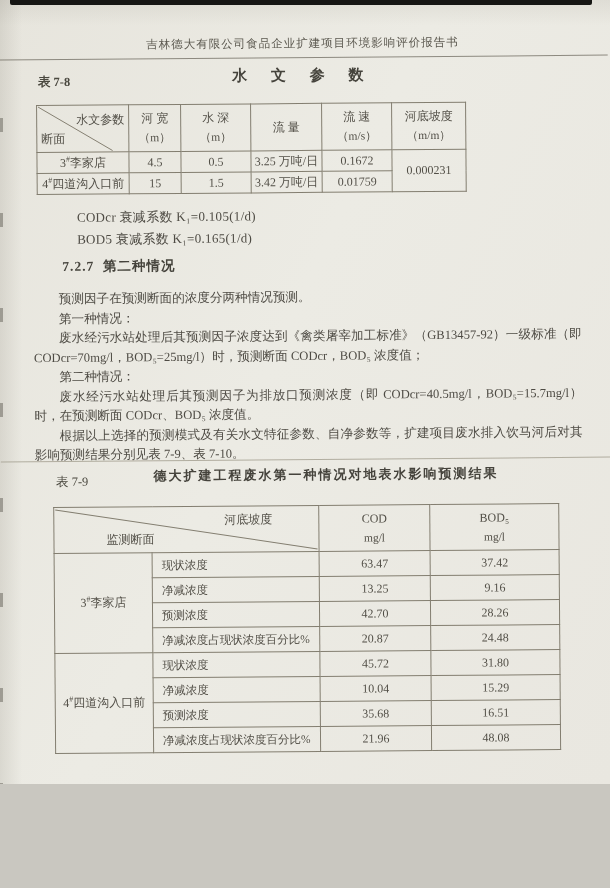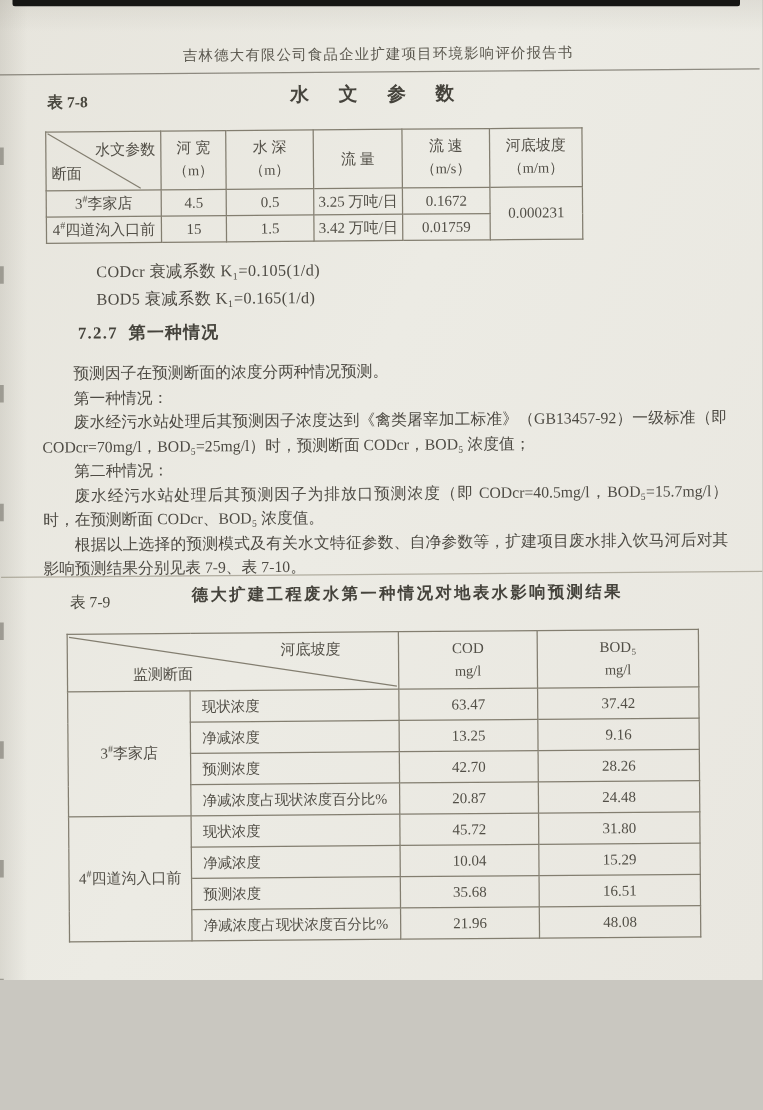--- a/index.html
+++ b/index.html
@@ -158,21 +158,21 @@
         <td>3.42 万吨/日</td>
         <td>0.01759</td>
       </tr>
     </tbody>
       </table>
 
     <div class="note" style="top:207px;">CODcr 衰减系数 K₁=0.105(1/d)</div>
     <div class="note" style="top:229px;">BOD5 衰减系数 K₁=0.165(1/d)</div>
 
     <div class="section-head">
-      <span>7.2.7</span>&nbsp;&nbsp;<span>第一种情况</span>
+      <span>7.2.7</span>&nbsp;&nbsp;<span>第二种情况</span>
     </div>
 
     <div class="bodytext">
       <p>预测因子在预测断面的浓度分两种情况预测。</p>
       <p>第一种情况：</p>
       <p>废水经污水站处理后其预测因子浓度达到《禽类屠宰加工标准》（GB13457-92）一级标准（即 CODcr=70mg/l，BOD₅=25mg/l）时，预测断面 CODcr，BOD₅ 浓度值；</p>
       <p>第二种情况：</p>
       <p>废水经污水站处理后其预测因子为排放口预测浓度（即 CODcr=40.5mg/l，BOD₅=15.7mg/l）时，在预测断面 CODcr、BOD₅ 浓度值。</p>
       <p>根据以上选择的预测模式及有关水文特征参数、自净参数等，扩建项目废水排入饮马河后对其影响预测结果分别见表 7-9、表 7-10。</p>
     </div>

